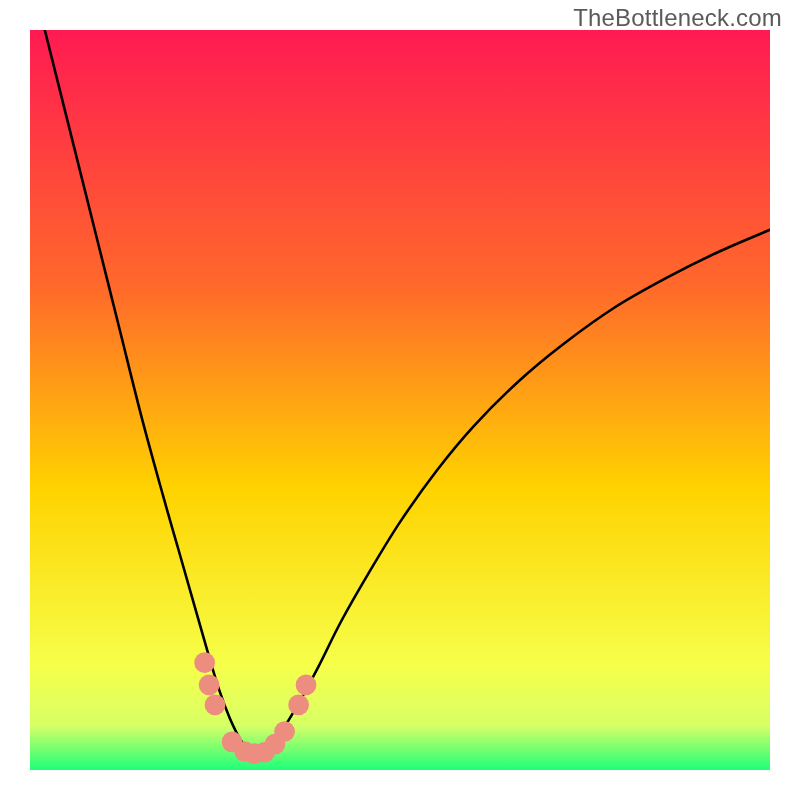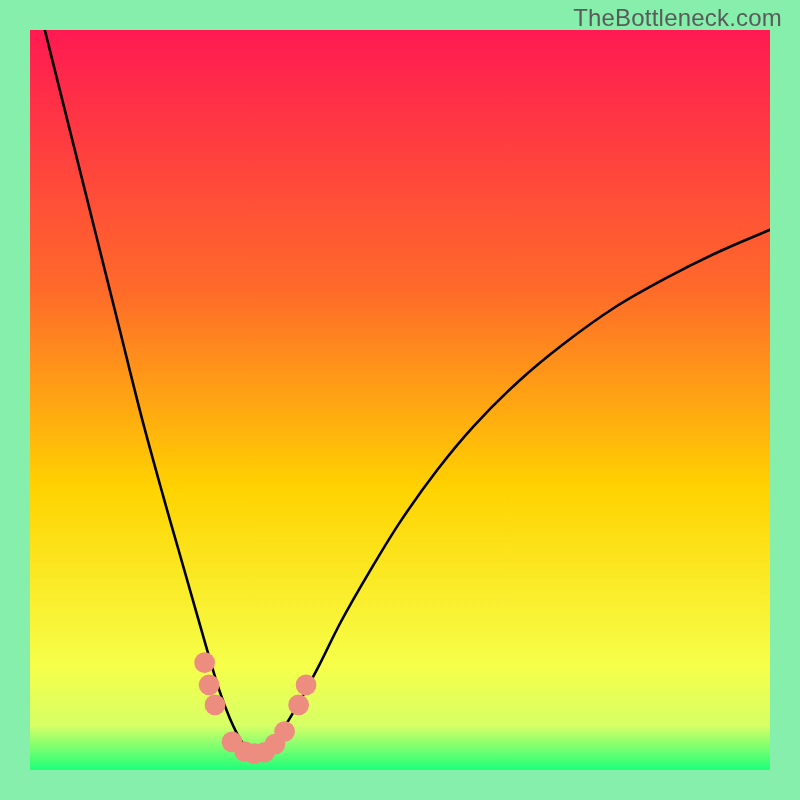--- a/index.html
+++ b/index.html
@@ -10,21 +10,21 @@
     overflow: hidden;
     background: #000;
     font-family: Arial, Helvetica, sans-serif;
   }
   .frame {
     position: absolute;
     top: 0;
     left: 0;
     width: 800px;
     height: 800px;
-    background: #86efac;
+    background: #ffffff;
   }
   .plot-area {
     position: absolute;
     top: 30px;
     left: 30px;
     width: 740px;
     height: 740px;
     overflow: hidden;
   }
   .watermark {

